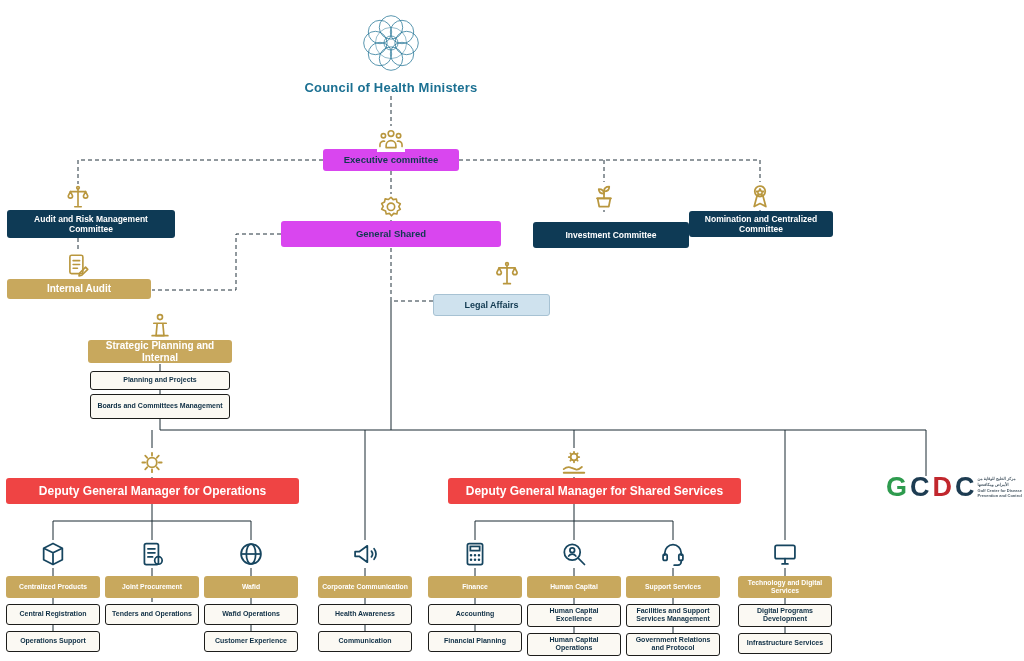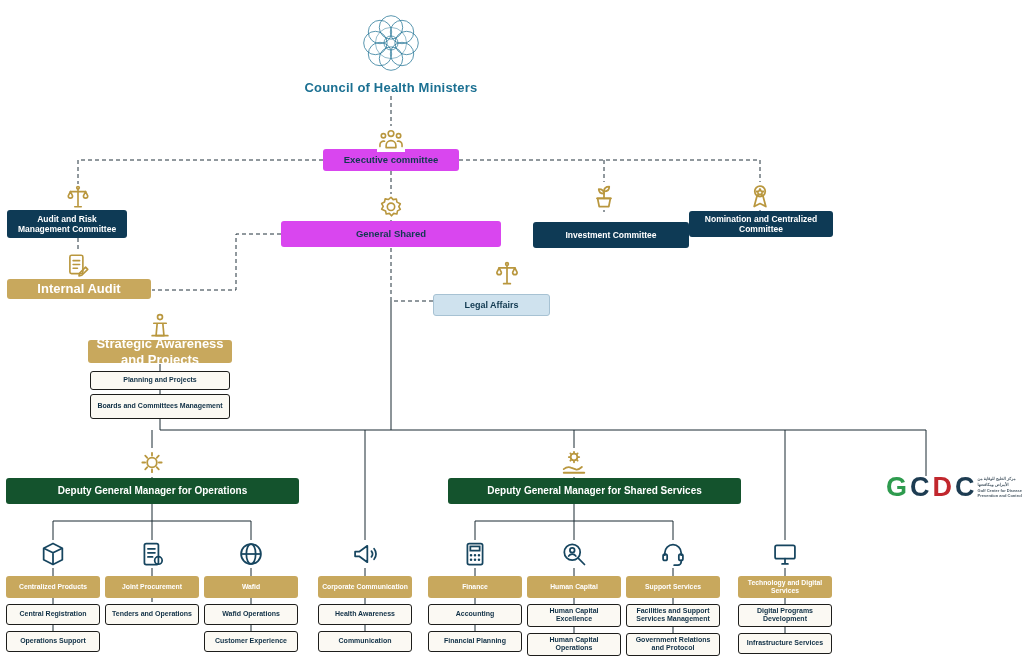--- a/index.html
+++ b/index.html
@@ -5,22 +5,22 @@
   *{margin:0;padding:0;box-sizing:border-box}
   html,body{background:#fff}
   body{font-family:"Liberation Sans",sans-serif;color:#0e3a55}
   .stage{position:relative;width:1024px;height:661px;background:#fff;overflow:hidden}
   .wires{position:absolute;left:0;top:0;z-index:1}
   .abs{position:absolute}
   .box{display:flex;align-items:center;justify-content:center;text-align:center;
        font-weight:bold;line-height:1.2;border-radius:3px;z-index:2;padding:2px 4px}
   .navy{background:#0e3a55;color:#fff;font-size:8.5px}
   .goldbig{background:#d946ef;color:#113950;font-size:9.5px}
-  .gold{background:#c8a85d;color:#fff;font-size:13px}
-  .blue{background:#14532d;color:#fff;font-size:10px}
+  .gold{background:#c8a85d;color:#fff;font-size:10px}
+  .blue{background:#ef4444;color:#fff;font-size:12px}
   .lightblue{background:#cfe2ee;color:#113950;font-size:9px;border:1px solid #a7c2d3}
   .whitebox{background:#fbf9f3;border:1px solid #1d1d1b;color:#0f2f45;font-size:7px}
   .icon{position:absolute;display:flex;align-items:center;justify-content:center;
         background:#fff;z-index:3}
   .icon svg{width:100%;height:100%}
   .gold-ic{color:#b9973e}
   .navy-ic{color:#16455f}
   .org-title{position:absolute;left:280px;top:80px;width:222px;text-align:center;
              font-size:13px;font-weight:bold;color:#1b7092;letter-spacing:.2px;z-index:2}
   .rosette{position:absolute;left:352px;top:4px;width:78px;height:78px;z-index:2}
@@ -164,28 +164,28 @@
     <svg viewBox="0 0 24 24" fill="none" stroke="currentColor" stroke-width="1.5" stroke-linecap="round">
       <circle cx="12" cy="7.5" r="2.8"></circle>
       <path d="M12 3.2v1.2M12 10.6v1.2M7.7 7.5h1.2M15.1 7.5h1.2M9 4.5l.8.8M14.2 9.7l.8.8M15 4.5l-.8.8M9.8 9.7l-.8.8"></path>
       <path d="M3.5 17.5c2.5-2 4.5-2 6.5-1l3.5 1.2c1.6.5 3.2-.4 5-2"></path>
       <path d="M3.5 20.5h17"></path>
     </svg>
   </div>
   <div class="icon gold-ic" style="left:912px;top:440px;width:0;height:0"></div>
 
   <div class="box goldbig abs" style="left:323px;top:149px;width:136px;height:22px">Executive committee</div>
-  <div class="box navy abs" style="left:7px;top:210px;width:120px;height:28px">Audit and Risk Management Committee</div>
+  <div class="box navy abs" style="left:7px;top:210px;width:168px;height:28px">Audit and Risk Management Committee</div>
   <div class="box goldbig abs" style="left:281px;top:221px;width:220px;height:26px">General Shared</div>
   <div class="box navy abs" style="left:533px;top:222px;width:156px;height:26px">Investment Committee</div>
   <div class="box navy abs" style="left:689px;top:211px;width:144px;height:26px">Nomination and Centralized Committee</div>
   <div class="box gold abs" style="left:7px;top:279px;width:144px;height:20px">Internal Audit</div>
   <div class="box lightblue abs" style="left:433px;top:294px;width:117px;height:22px">Legal Affairs</div>
 
-  <div class="box gold abs" style="left:88px;top:340px;width:144px;height:23px">Strategic Awareness and Projects</div>
+  <div class="box gold abs" style="left:88px;top:340px;width:144px;height:23px">Strategic Planning and Internal</div>
   <div class="box whitebox abs" style="left:90px;top:371px;width:140px;height:19px">Planning and Projects</div>
   <div class="box whitebox abs" style="left:90px;top:394px;width:140px;height:25px">Boards and Committees Management</div>
 
   <div class="box blue abs" style="left:6px;top:478px;width:293px;height:26px">Deputy General Manager for Operations</div>
   <div class="box blue abs" style="left:448px;top:478px;width:293px;height:26px">Deputy General Manager for Shared Services</div>
 
   <div class="icon navy-ic" style="left:38px;top:540px;width:30px;height:28px">
     <svg viewBox="0 0 24 24" fill="none" stroke="currentColor" stroke-width="1.5" stroke-linejoin="round">
       <path d="M12 3l8 4v10l-8 4-8-4V7z"></path>
         <path d="M4 7l8 4 8-4M12 11v10"></path>

